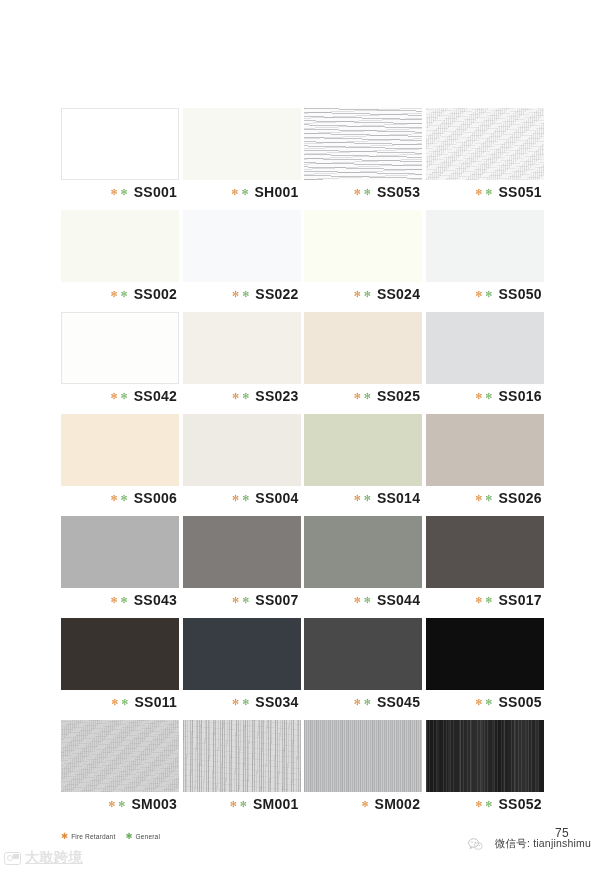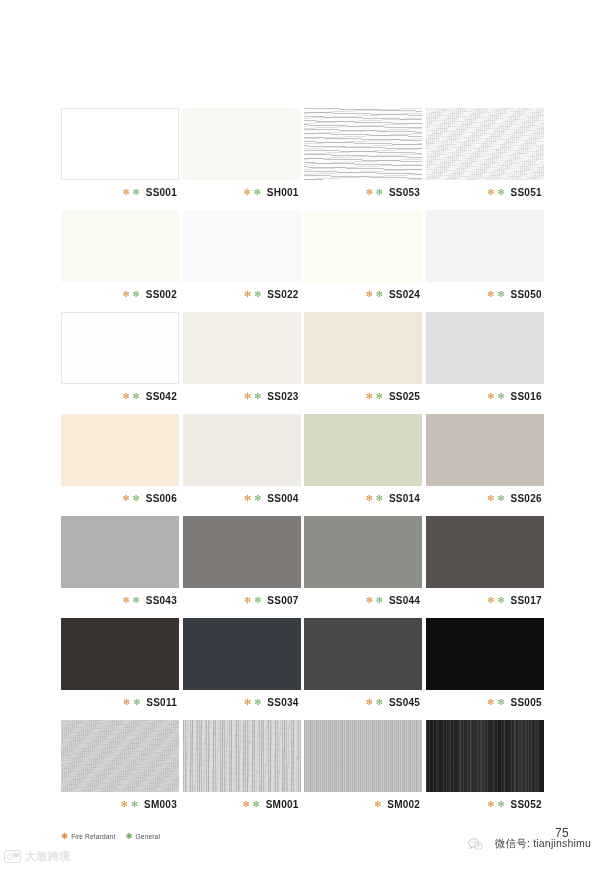--- a/index.html
+++ b/index.html
@@ -70,21 +70,21 @@
     display:flex;
     align-items:center;
     justify-content:flex-end;
     gap:3px;
     padding-right:2px;
   }
   .star { font-size:8.5px; line-height:1; display:inline-block; }
   .star.fr { color:#e08b3c; }
   .star.gen { color:#6fae5e; }
   .code {
-    font-size:10px;
+    font-size:14px;
     color:#1d1d1d;
     letter-spacing:0.25px;
     font-weight:700;
     margin-left:3px;
     white-space:nowrap;
   }
 
   .legend {
     position:absolute;
     left:61px; top:832px;
@@ -110,21 +110,21 @@
   .wm-logo::before{
     content:""; position:absolute;
     left:2px; top:2.5px; width:4px; height:4px;
     border:1.2px solid #9b9b9b; border-radius:50%;
   }
   .wm-logo::after{
     content:""; position:absolute;
     right:1.5px; top:1.5px; width:6px; height:4.5px;
     background:#9b9b9b; border-radius:1px;
   }
-  .wm-text { font-size:11px; color:#9e9e9e; font-weight:700; letter-spacing:0.5px; }
+  .wm-text { font-size:14px; color:#9e9e9e; font-weight:700; letter-spacing:0.5px;text-decoration:underline; }
 
   .footer-right {
     position:absolute;
     right:14px; top:837px;
     display:flex; align-items:center; gap:12px;
   }
   .wechat-icon {
     width:15px; height:13px;
     position:relative; flex:none;
   }

